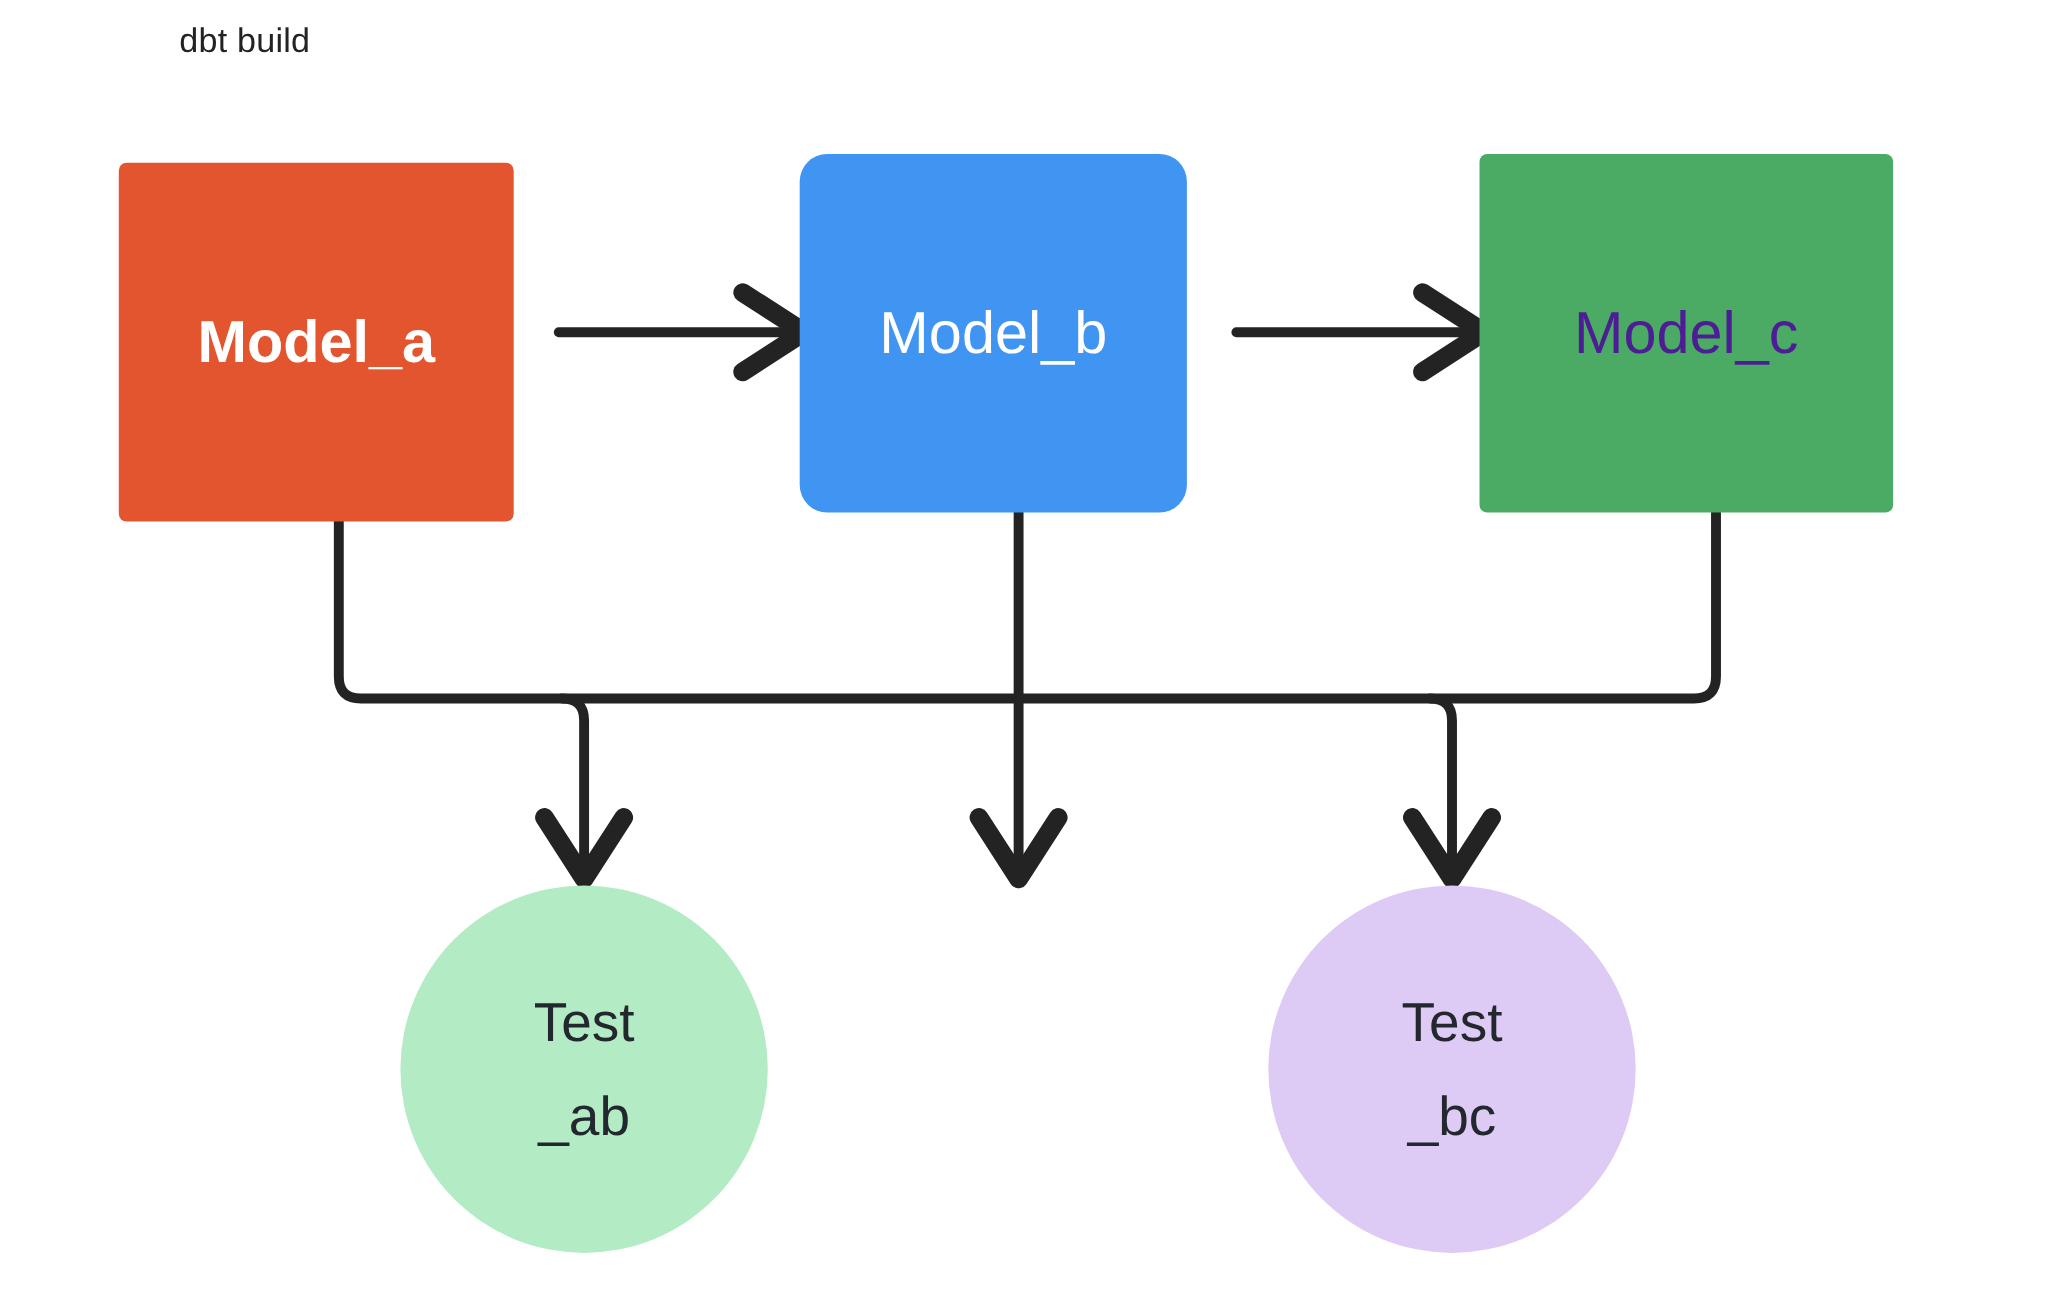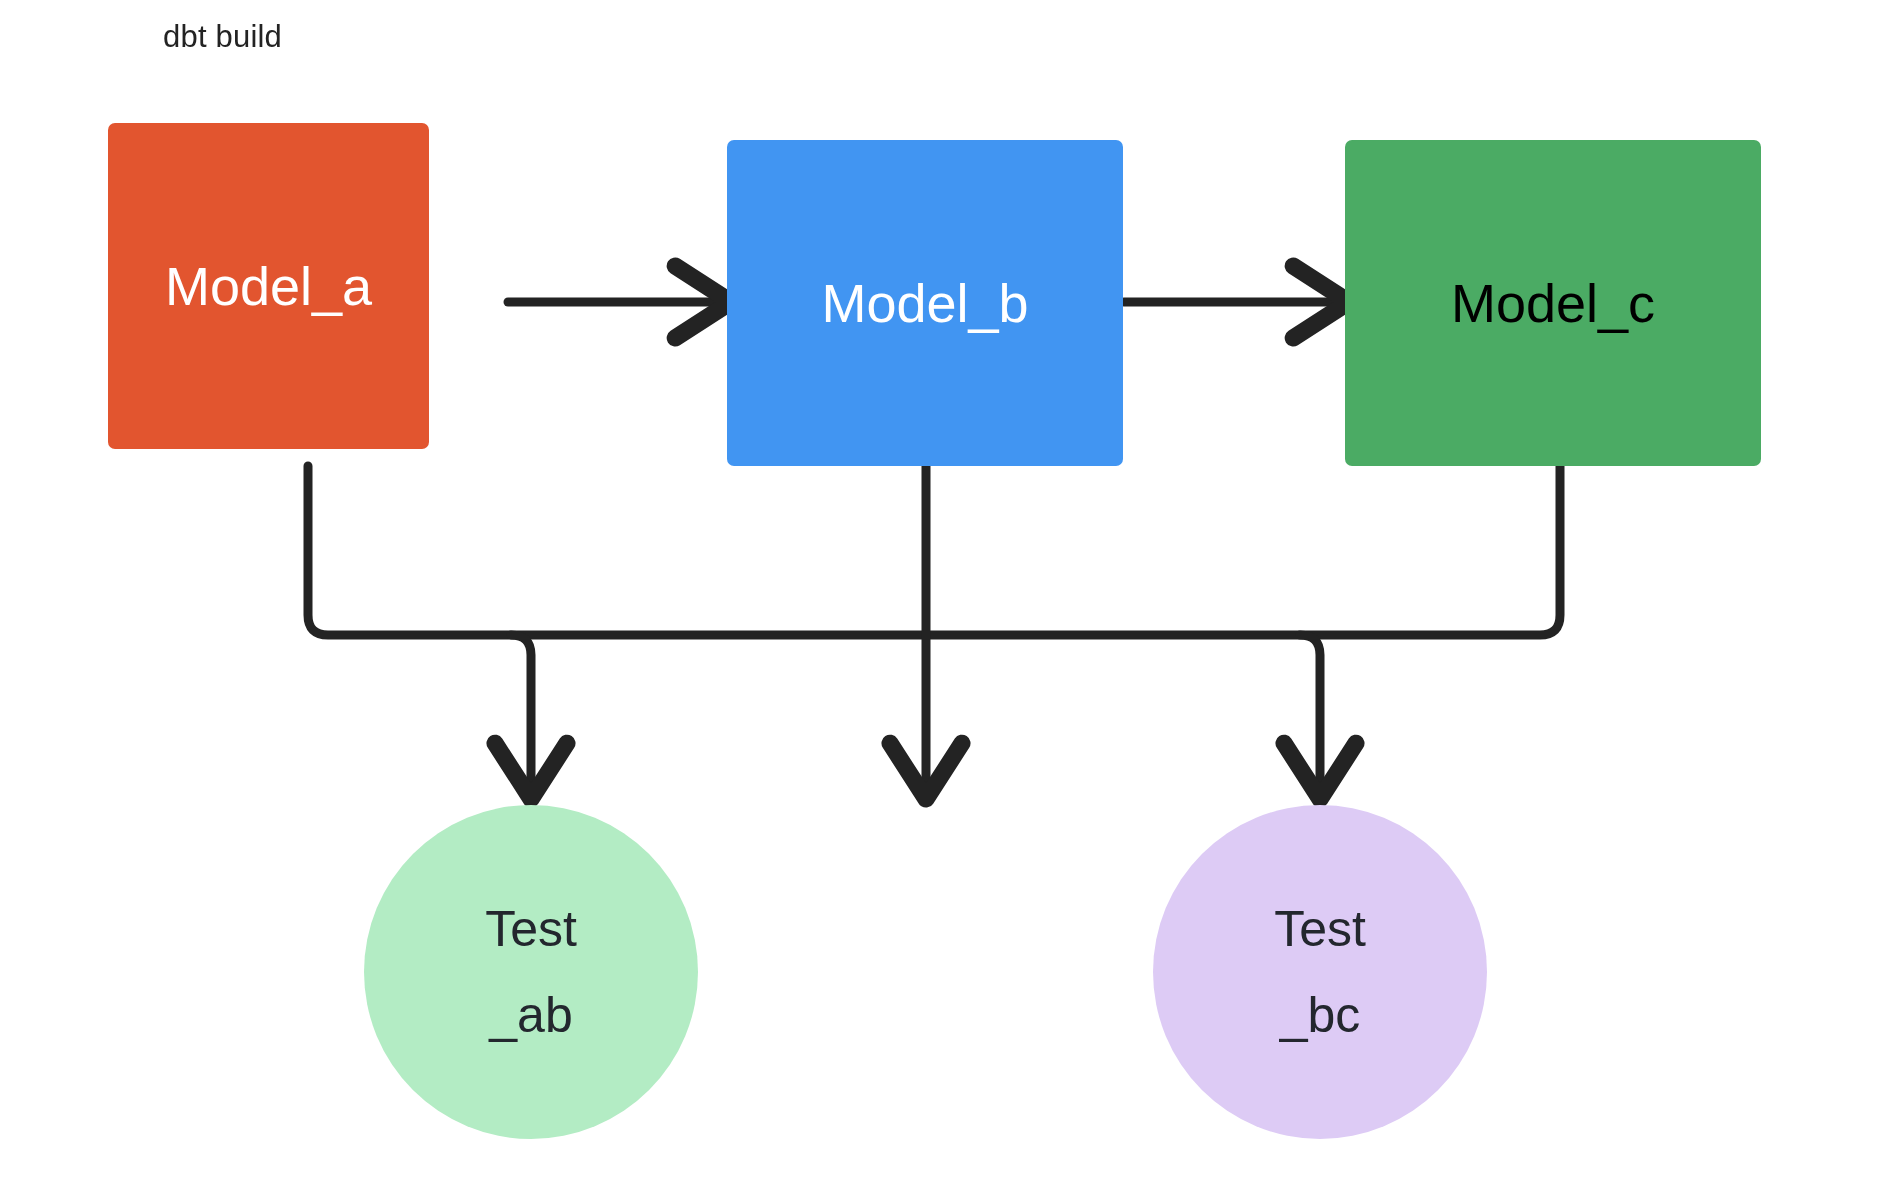--- a/index.html
+++ b/index.html
@@ -83,29 +83,29 @@
 
     <path d="M 1560 466 L 1560 615 Q 1560 635 1540 635 L 926 635" fill="none" stroke="#232323" stroke-width="9" stroke-linecap="round" stroke-linejoin="round"></path>
 
     <path d="M 511 635 Q 531 635 531 655 L 531 790" fill="none" stroke="#232323" stroke-width="9" stroke-linecap="round" stroke-linejoin="round" marker-end="url(#arrowhead)"></path>
 
     <path d="M 1300 635 Q 1320 635 1320 655 L 1320 790" fill="none" stroke="#232323" stroke-width="9" stroke-linecap="round" stroke-linejoin="round" marker-end="url(#arrowhead)"></path>
 
     <path d="M 926 466 L 926 790" fill="none" stroke="#232323" stroke-width="9" stroke-linecap="round" marker-end="url(#arrowhead)"></path>
   </svg>
 
-  <div class="model-node" id="node-model-a" style="left: 108px; top: 123px; width: 321px; height: 326px; background: rgb(226, 85, 47); color: rgb(255, 255, 255);">
+  <div class="model-node" id="node-model-a" style="left: 108px; top: 148px; width: 359px; height: 326px; background: rgb(226, 85, 47); color: rgb(255, 255, 255); font-weight: bold;">
     <span>Model_a</span>
   </div>
 
-  <div class="model-node" id="node-model-b" style="left: 727px; top: 140px; width: 396px; height: 326px; background: rgb(65, 149, 242); color: rgb(255, 255, 255);">
+  <div class="model-node" id="node-model-b" style="left: 727px; top: 140px; width: 352px; height: 326px; background: rgb(65, 149, 242); color: rgb(255, 255, 255); border-radius: 25px;">
     <span>Model_b</span>
   </div>
 
-  <div class="model-node" id="node-model-c" style="left: 1345px; top: 140px; width: 416px; height: 326px; background: rgb(75, 171, 100); color: #000000;">
+  <div class="model-node" id="node-model-c" style="left: 1345px; top: 140px; width: 376px; height: 326px; background: rgb(75, 171, 100); color: #4c1d95;">
     <span>Model_c</span>
   </div>
 
   <div class="test-node" id="node-test-ab" style="left: 364px; top: 805px; width: 334px; height: 334px; background: rgb(179, 236, 196); color: rgb(35, 39, 46);">
     <span class="tline">Test</span>
     <span class="tline">_ab</span>
   </div>
 
 
   <div class="test-node" id="node-test-bc" style="left: 1153px; top: 805px; width: 334px; height: 334px; background: rgb(221, 203, 245); color: rgb(35, 39, 46);">

